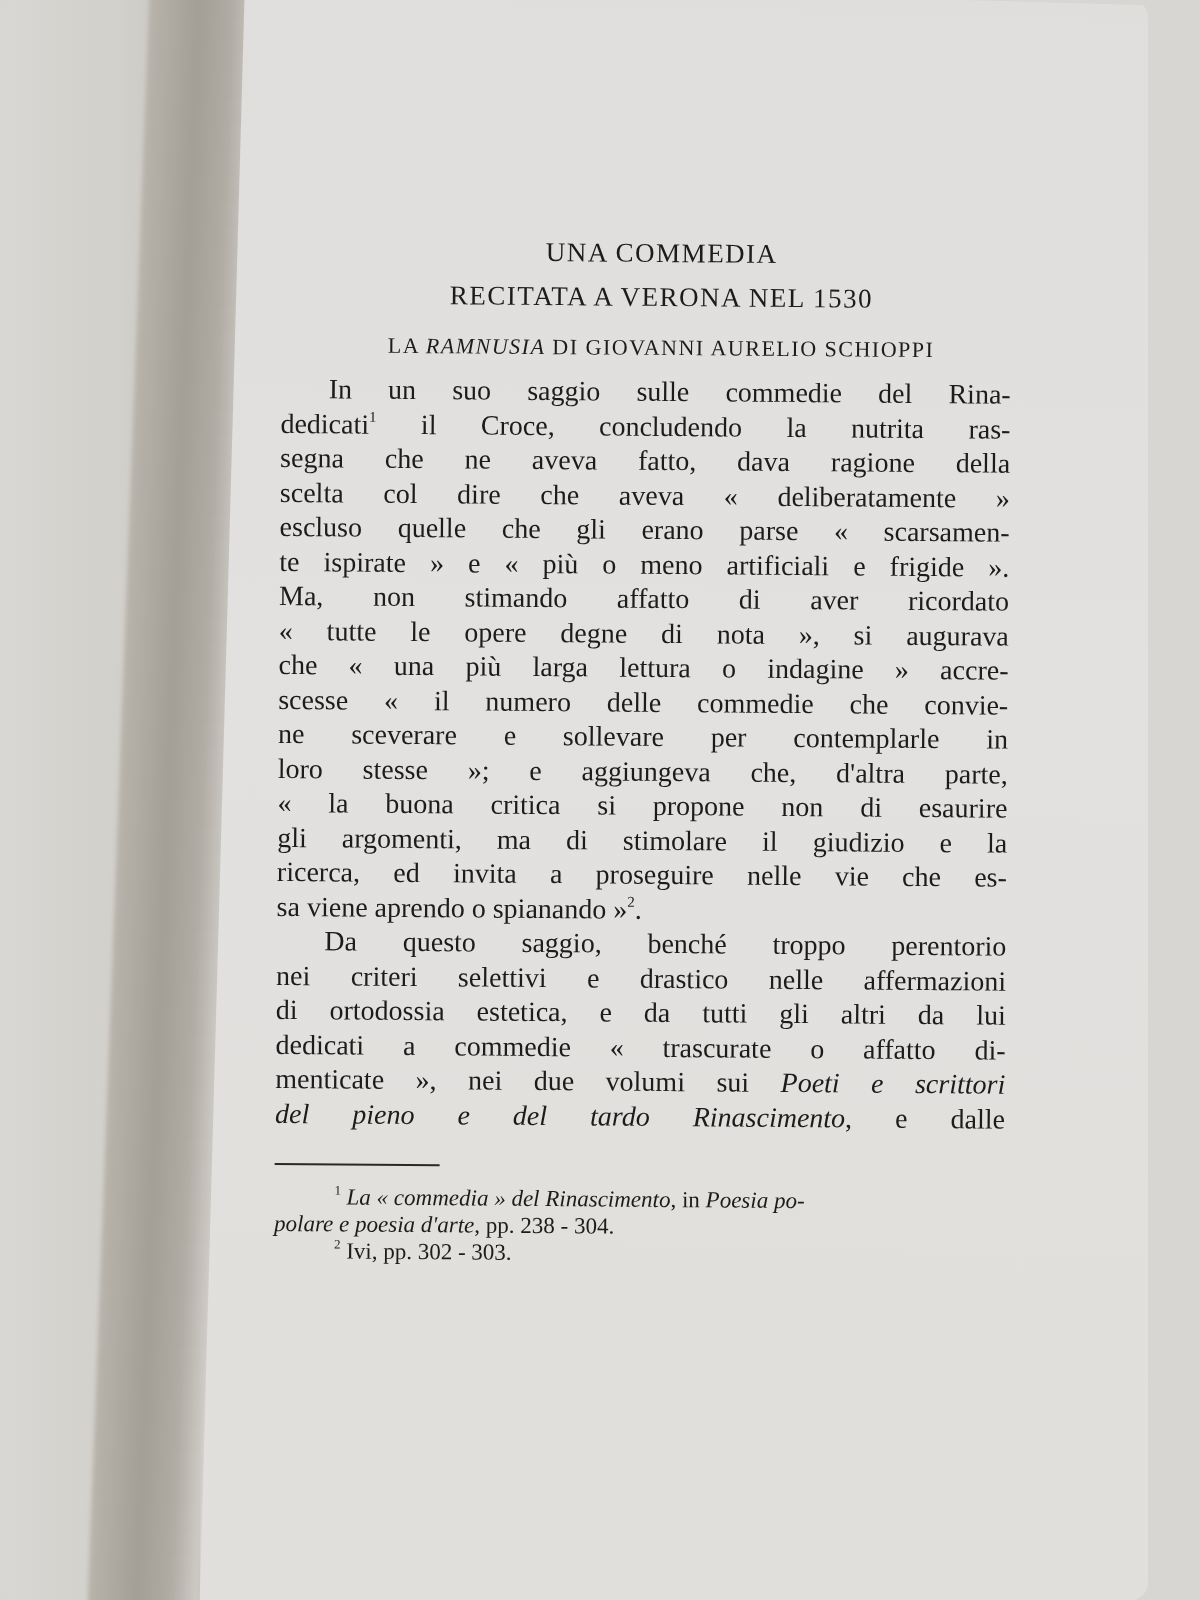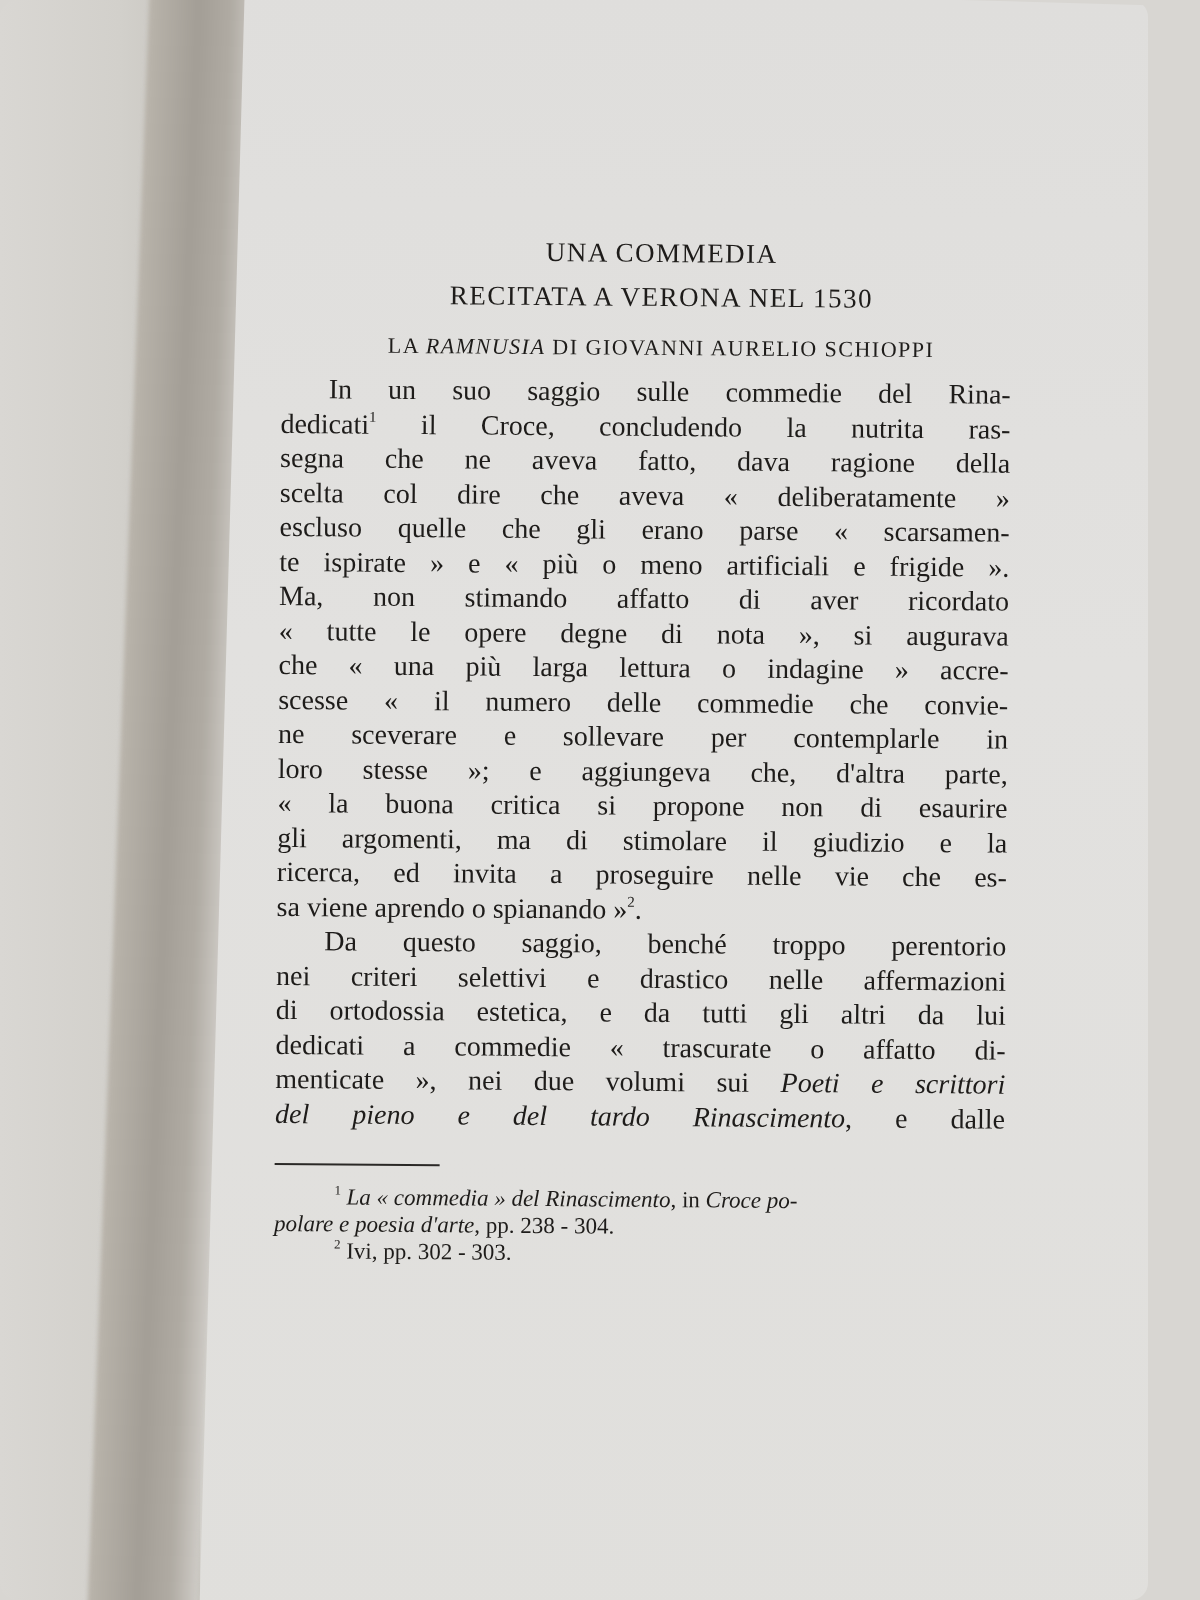--- a/index.html
+++ b/index.html
@@ -125,18 +125,18 @@
       <span class="line">nei criteri selettivi e drastico nelle affermazioni</span>
       <span class="line">di ortodossia estetica, e da tutti gli altri da lui</span>
       <span class="line">dedicati a commedie « trascurate o affatto di-</span>
       <span class="line"><span>menticate », nei due volumi sui </span><i>Poeti e scrittori</i></span>
       <span class="line"><i>del pieno e del tardo Rinascimento</i><span>, e dalle</span></span>
     </div>
 
     <div class="footnote-rule"></div>
 
     <div class="footnotes">
-      <span class="fn-line indent"><sup>1</sup> <i>La « commedia » del Rinascimento</i><span>, in </span><i>Croce po-</i></span>
+      <span class="fn-line indent"><sup>1</sup> <i>La « commedia » del Rinascimento</i><span>, in </span><i>Poesia po-</i></span>
       <span class="fn-line"><i>polare e poesia d'arte</i><span>, pp. 238 - 304.</span></span>
       <span class="fn-line indent"><sup>2</sup> <span>Ivi, pp. 302 - 303.</span></span>
     </div>
   </div>
 </div>
 
 </body></html>

